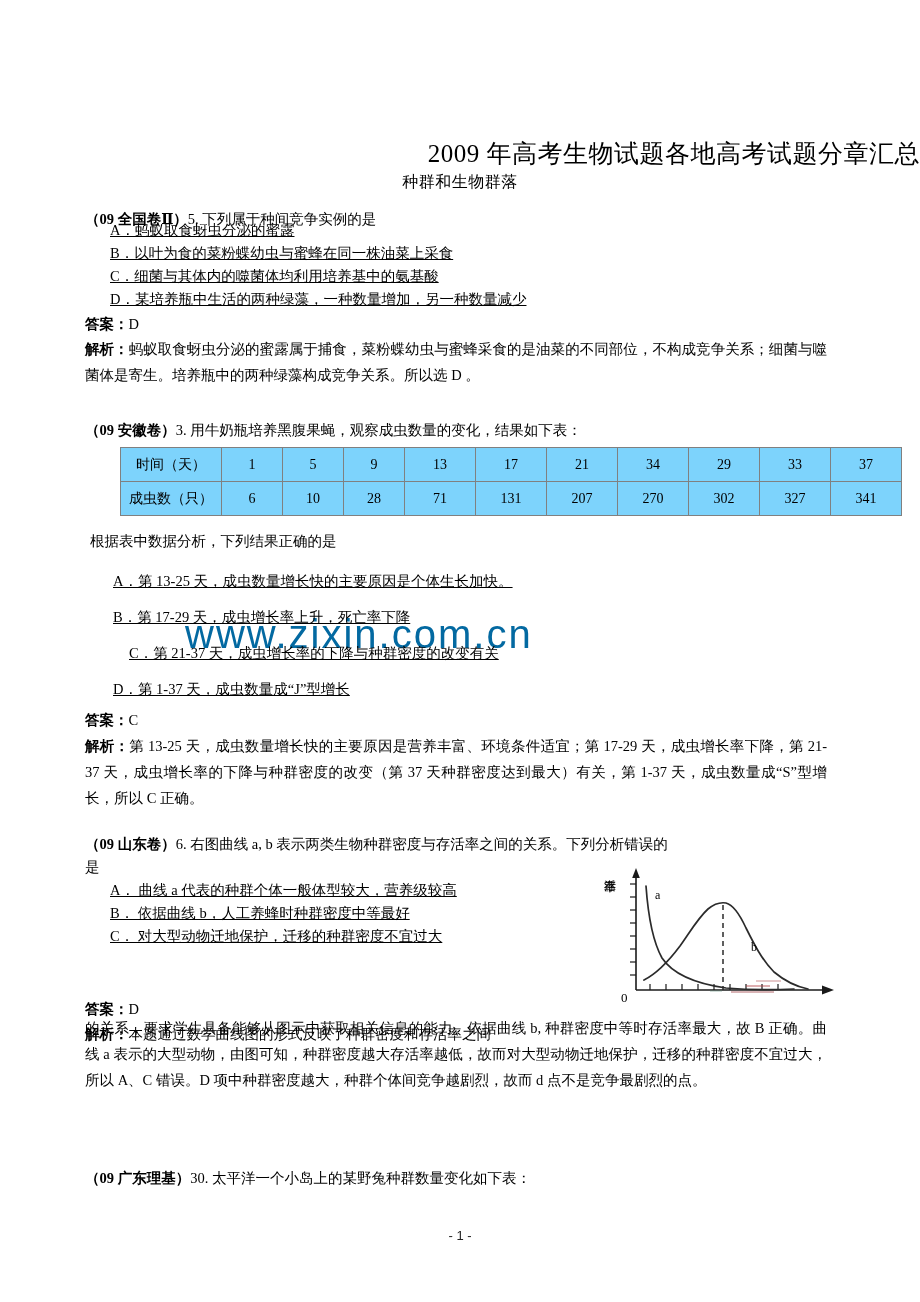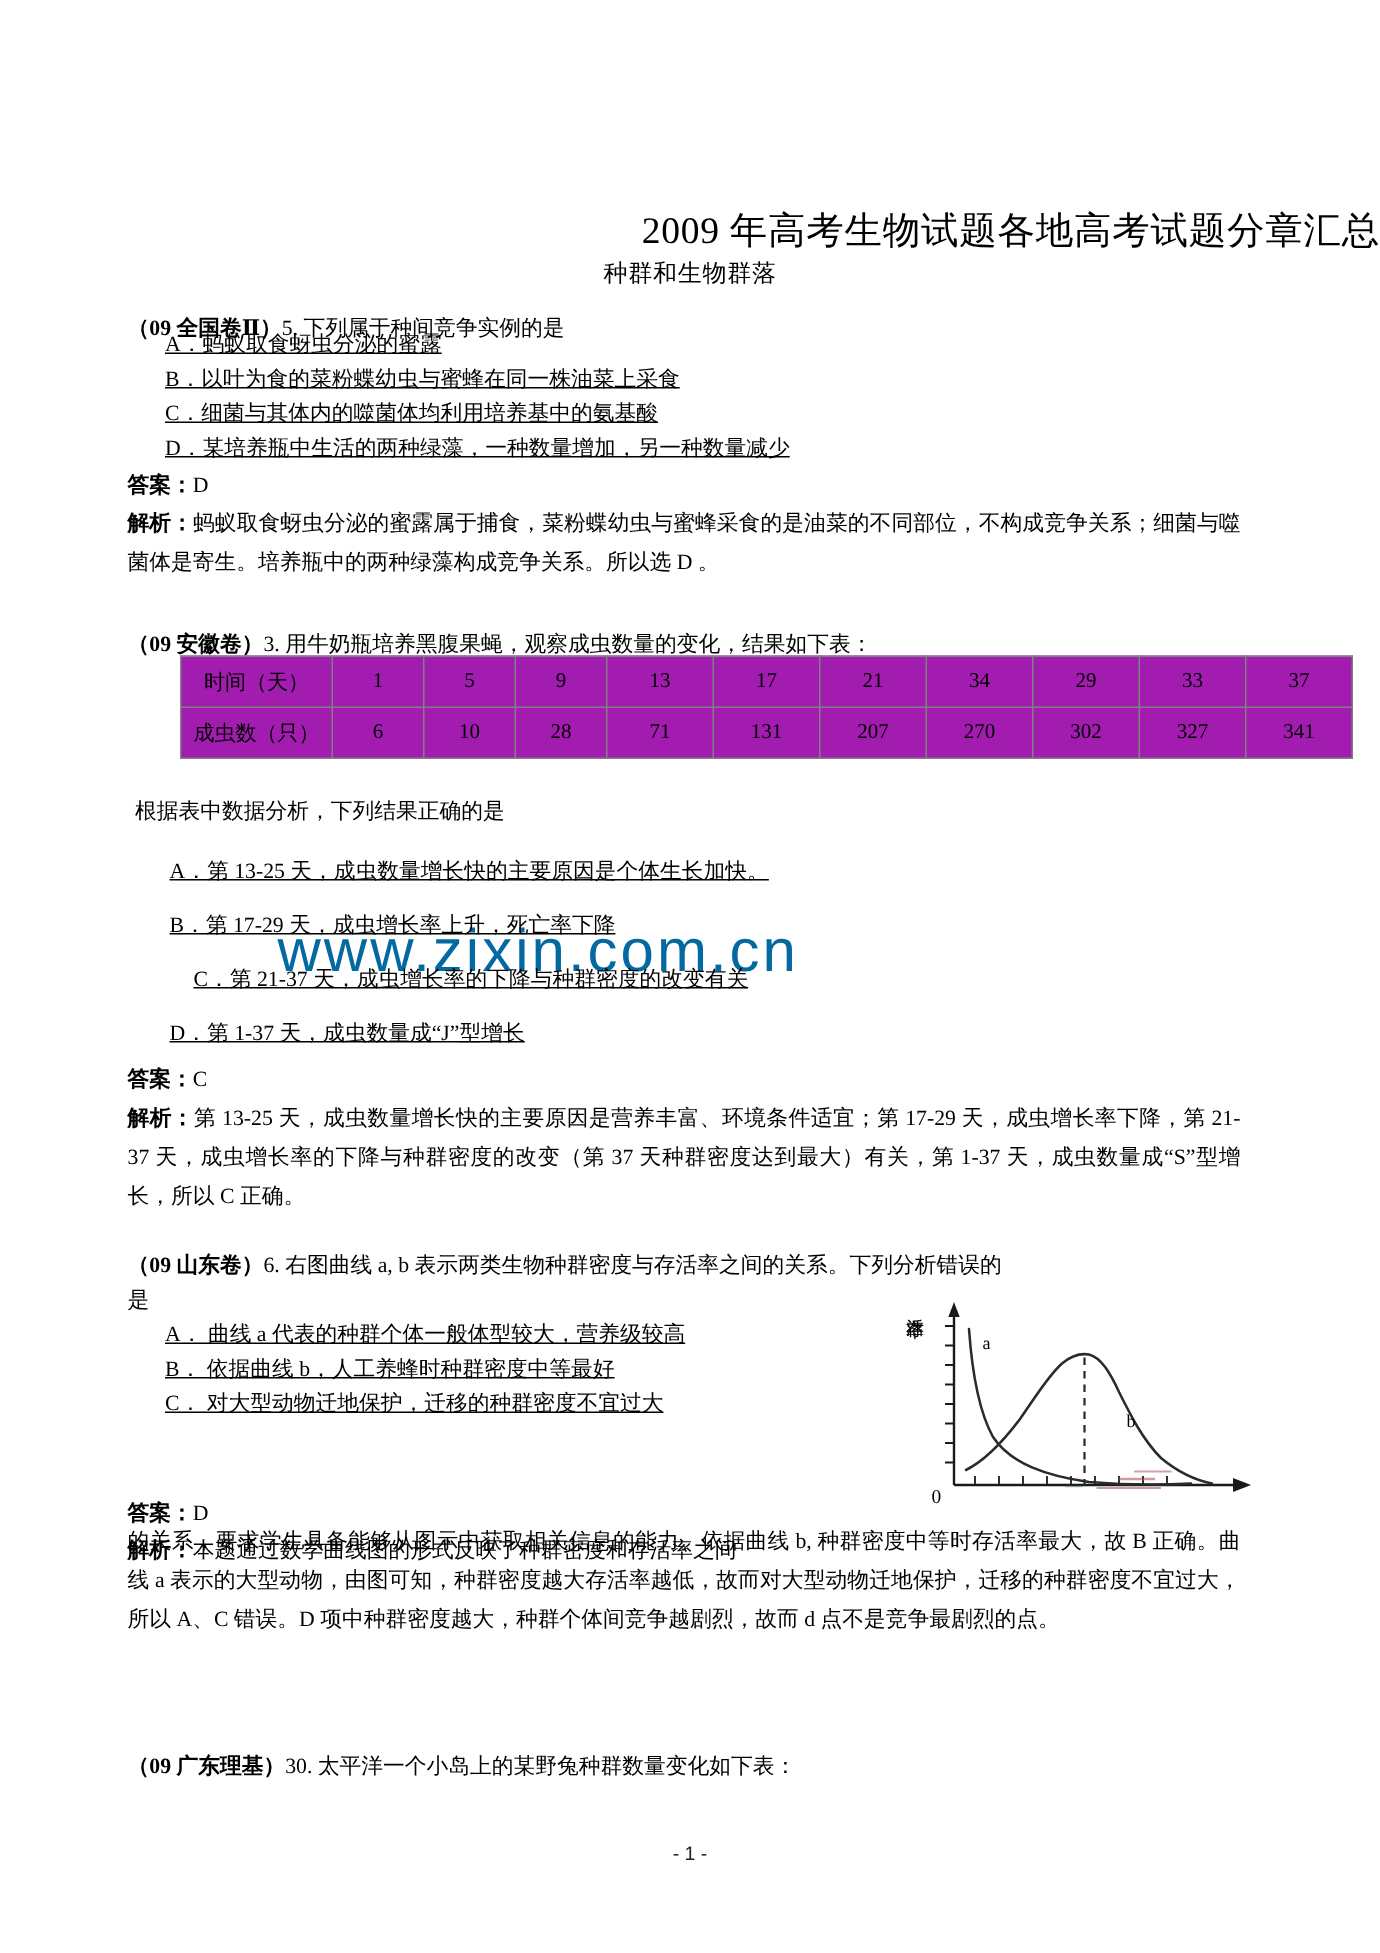--- a/index.html
+++ b/index.html
@@ -79,25 +79,25 @@
     font-size: 14.5px;
     line-height: 26px;
     text-align: justify;
     z-index: 2;
   }
 
   
   .data-table {
     position: absolute;
     left: 120px;
-    top: 437px;
+    top: 447px;
     border-collapse: collapse;
     font-size: 14px;
     z-index: 2;
-    background: #a21caf;
+    background: #7dd3fc;
   }
   .data-table td {
     border: 1px solid #808080;
     text-align: center;
     height: 33px;
     padding: 0 4px;
     font-family: "Liberation Serif", serif;
   }
   .data-table td.rowhead {
     width: 92px;

